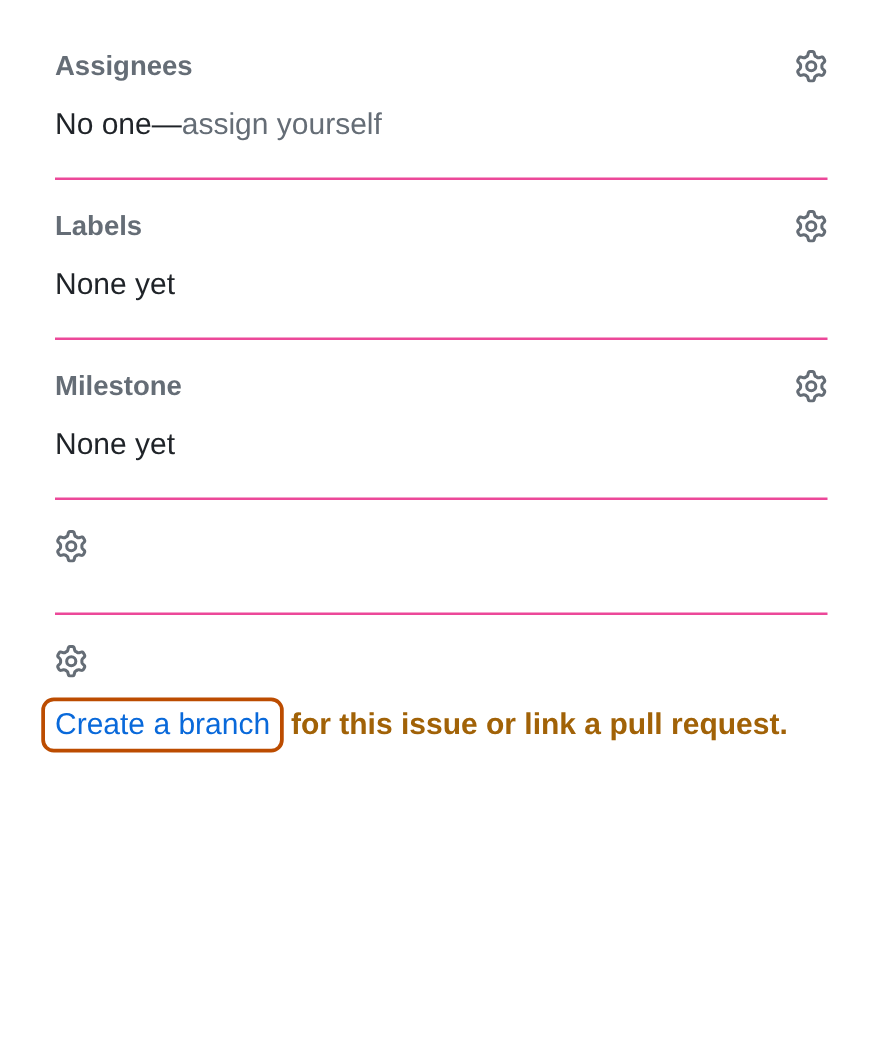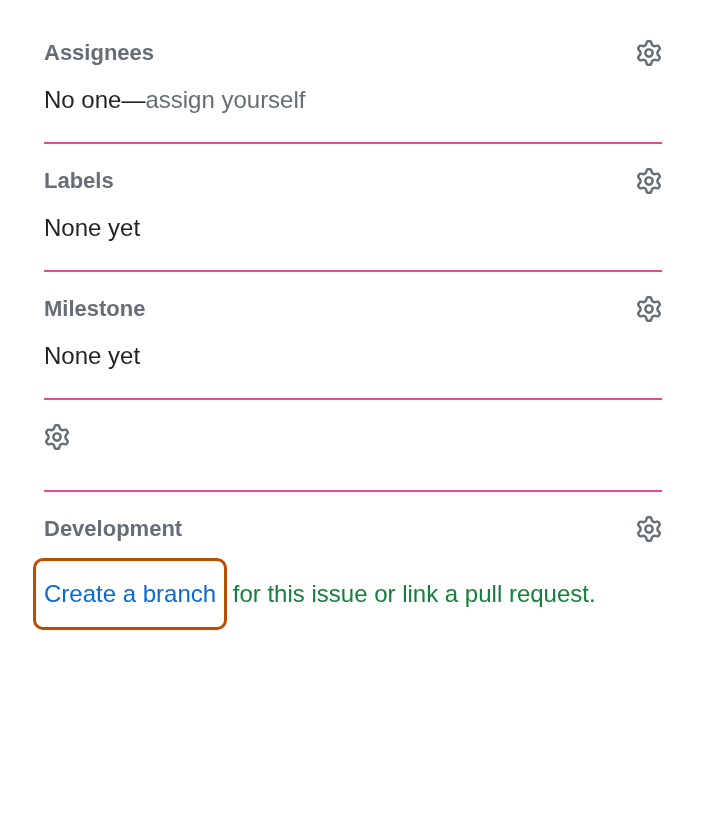--- a/index.html
+++ b/index.html
@@ -58,27 +58,28 @@
       cursor: pointer;
     }
     .dash {
       color: #1f2328;
     }
     .dev-link {
       color: #0969da;
       cursor: pointer;
       border: 3px solid #bc4c00;
       border-radius: 10px;
-      padding: 14px 8px;
+      padding: 0 8px;
       display: inline-block;
       margin-left: -11px;
       margin-right: -1px;
     }
     .dev-text {
-      color: #15803d;
+      color: #a16207;
+      font-weight: bold;
     }
     .dev-row {
       display: block;
       line-height: 1.6;
     }
   </style>
 </head>
 <body>
 
 <div class="sidebar">
@@ -130,21 +131,20 @@
       <span class="gear-icon">
         <svg viewBox="0 0 16 16">
             <path d="M8 0a8.2 8.2 0 0 1 .701.031C9.444.095 9.99.645 10.16 1.29l.288 1.107c.018.066.079.158.212.224.231.114.454.243.668.386.123.082.233.09.299.071l1.103-.303c.644-.176 1.392.021 1.82.63.27.385.506.792.704 1.218.315.675.111 1.422-.364 1.891l-.814.806c-.049.048-.098.147-.088.294.016.257.016.515 0 .772-.01.147.038.246.088.294l.814.806c.475.469.679 1.216.364 1.891a7.977 7.977 0 0 1-.704 1.217c-.428.61-1.176.807-1.82.63l-1.102-.302c-.067-.019-.177-.011-.3.071a5.909 5.909 0 0 1-.668.386c-.133.066-.194.158-.211.224l-.29 1.106c-.168.646-.715 1.196-1.458 1.26a8.006 8.006 0 0 1-1.402 0c-.743-.064-1.289-.614-1.458-1.26l-.289-1.106c-.018-.066-.079-.158-.212-.224a5.738 5.738 0 0 1-.668-.386c-.123-.082-.233-.09-.299-.071l-1.103.303c-.644.176-1.392-.021-1.82-.63a8.12 8.12 0 0 1-.704-1.218c-.315-.675-.111-1.422.363-1.891l.815-.806c.05-.048.098-.147.088-.294a6.214 6.214 0 0 1 0-.772c.01-.147-.038-.246-.088-.294l-.815-.806C.635 6.045.431 5.298.746 4.623a7.92 7.92 0 0 1 .704-1.217c.428-.61 1.176-.807 1.82-.63l1.102.302c.067.019.177.011.3-.071.214-.143.437-.272.668-.386.133-.066.194-.158.211-.224l.29-1.106C6.009.645 6.556.095 7.299.03 7.53.01 7.764 0 8 0Zm-.571 1.525c-.036.003-.108.036-.137.146l-.289 1.105c-.147.561-.549.967-.998 1.189-.173.086-.34.183-.5.29-.417.278-.97.423-1.529.27l-1.103-.303c-.109-.03-.175.016-.195.045-.22.312-.412.644-.573.99-.014.031-.021.11.059.19l.815.806c.411.406.562.957.53 1.456a4.709 4.709 0 0 0 0 .582c.032.499-.119 1.05-.53 1.456l-.815.806c-.081.08-.073.159-.059.19.162.346.353.677.573.989.02.03.085.076.195.046l1.102-.303c.56-.153 1.113-.008 1.53.27.161.107.328.204.501.29.447.222.85.629.997 1.189l.289 1.105c.029.109.101.143.137.146a6.6 6.6 0 0 0 1.142 0c.036-.003.108-.036.137-.146l.289-1.105c.147-.561.549-.967.998-1.189.173-.086.34-.183.5-.29.417-.278.97-.423 1.529-.27l1.103.303c.109.029.175-.016.195-.045.22-.313.411-.644.573-.99.014-.031.021-.11-.059-.19l-.815-.806c-.411-.406-.562-.957-.53-1.456a4.709 4.709 0 0 0 0-.582c-.032-.499.119-1.05.53-1.456l.815-.806c.081-.08.073-.159.059-.19a6.464 6.464 0 0 0-.573-.989c-.02-.03-.085-.076-.195-.046l-1.102.303c-.56.153-1.113.008-1.53-.27a4.44 4.44 0 0 0-.501-.29c-.447-.222-.85-.629-.997-1.189l-.289-1.105c-.029-.11-.101-.143-.137-.146a6.6 6.6 0 0 0-1.142 0ZM11 8a3 3 0 1 1-6 0 3 3 0 0 1 6 0ZM9.5 8a1.5 1.5 0 1 0-3.001.001A1.5 1.5 0 0 0 9.5 8Z"></path>
           </svg>
       </span>
     </div>
   </div>
 
   <div class="section">
     <div class="section-header">
-      <span class="section-title">Development</span>
       <span class="gear-icon">
         <svg viewBox="0 0 16 16">
             <path d="M8 0a8.2 8.2 0 0 1 .701.031C9.444.095 9.99.645 10.16 1.29l.288 1.107c.018.066.079.158.212.224.231.114.454.243.668.386.123.082.233.09.299.071l1.103-.303c.644-.176 1.392.021 1.82.63.27.385.506.792.704 1.218.315.675.111 1.422-.364 1.891l-.814.806c-.049.048-.098.147-.088.294.016.257.016.515 0 .772-.01.147.038.246.088.294l.814.806c.475.469.679 1.216.364 1.891a7.977 7.977 0 0 1-.704 1.217c-.428.61-1.176.807-1.82.63l-1.102-.302c-.067-.019-.177-.011-.3.071a5.909 5.909 0 0 1-.668.386c-.133.066-.194.158-.211.224l-.29 1.106c-.168.646-.715 1.196-1.458 1.26a8.006 8.006 0 0 1-1.402 0c-.743-.064-1.289-.614-1.458-1.26l-.289-1.106c-.018-.066-.079-.158-.212-.224a5.738 5.738 0 0 1-.668-.386c-.123-.082-.233-.09-.299-.071l-1.103.303c-.644.176-1.392-.021-1.82-.63a8.12 8.12 0 0 1-.704-1.218c-.315-.675-.111-1.422.363-1.891l.815-.806c.05-.048.098-.147.088-.294a6.214 6.214 0 0 1 0-.772c.01-.147-.038-.246-.088-.294l-.815-.806C.635 6.045.431 5.298.746 4.623a7.92 7.92 0 0 1 .704-1.217c.428-.61 1.176-.807 1.82-.63l1.102.302c.067.019.177.011.3-.071.214-.143.437-.272.668-.386.133-.066.194-.158.211-.224l.29-1.106C6.009.645 6.556.095 7.299.03 7.53.01 7.764 0 8 0Zm-.571 1.525c-.036.003-.108.036-.137.146l-.289 1.105c-.147.561-.549.967-.998 1.189-.173.086-.34.183-.5.29-.417.278-.97.423-1.529.27l-1.103-.303c-.109-.03-.175.016-.195.045-.22.312-.412.644-.573.99-.014.031-.021.11.059.19l.815.806c.411.406.562.957.53 1.456a4.709 4.709 0 0 0 0 .582c.032.499-.119 1.05-.53 1.456l-.815.806c-.081.08-.073.159-.059.19.162.346.353.677.573.989.02.03.085.076.195.046l1.102-.303c.56-.153 1.113-.008 1.53.27.161.107.328.204.501.29.447.222.85.629.997 1.189l.289 1.105c.029.109.101.143.137.146a6.6 6.6 0 0 0 1.142 0c.036-.003.108-.036.137-.146l.289-1.105c.147-.561.549-.967.998-1.189.173-.086.34-.183.5-.29.417-.278.97-.423 1.529-.27l1.103.303c.109.029.175-.016.195-.045.22-.313.411-.644.573-.99.014-.031.021-.11-.059-.19l-.815-.806c-.411-.406-.562-.957-.53-1.456a4.709 4.709 0 0 0 0-.582c-.032-.499.119-1.05.53-1.456l.815-.806c.081-.08.073-.159.059-.19a6.464 6.464 0 0 0-.573-.989c-.02-.03-.085-.076-.195-.046l-1.102.303c-.56.153-1.113.008-1.53-.27a4.44 4.44 0 0 0-.501-.29c-.447-.222-.85-.629-.997-1.189l-.289-1.105c-.029-.11-.101-.143-.137-.146a6.6 6.6 0 0 0-1.142 0ZM11 8a3 3 0 1 1-6 0 3 3 0 0 1 6 0ZM9.5 8a1.5 1.5 0 1 0-3.001.001A1.5 1.5 0 0 0 9.5 8Z"></path>
           </svg>
       </span>
     </div>
     <div class="section-body dev-row">
       <span class="dev-link">Create a branch</span><span class="dev-text"> for this issue or link a pull request.</span>
     </div>
   </div>

